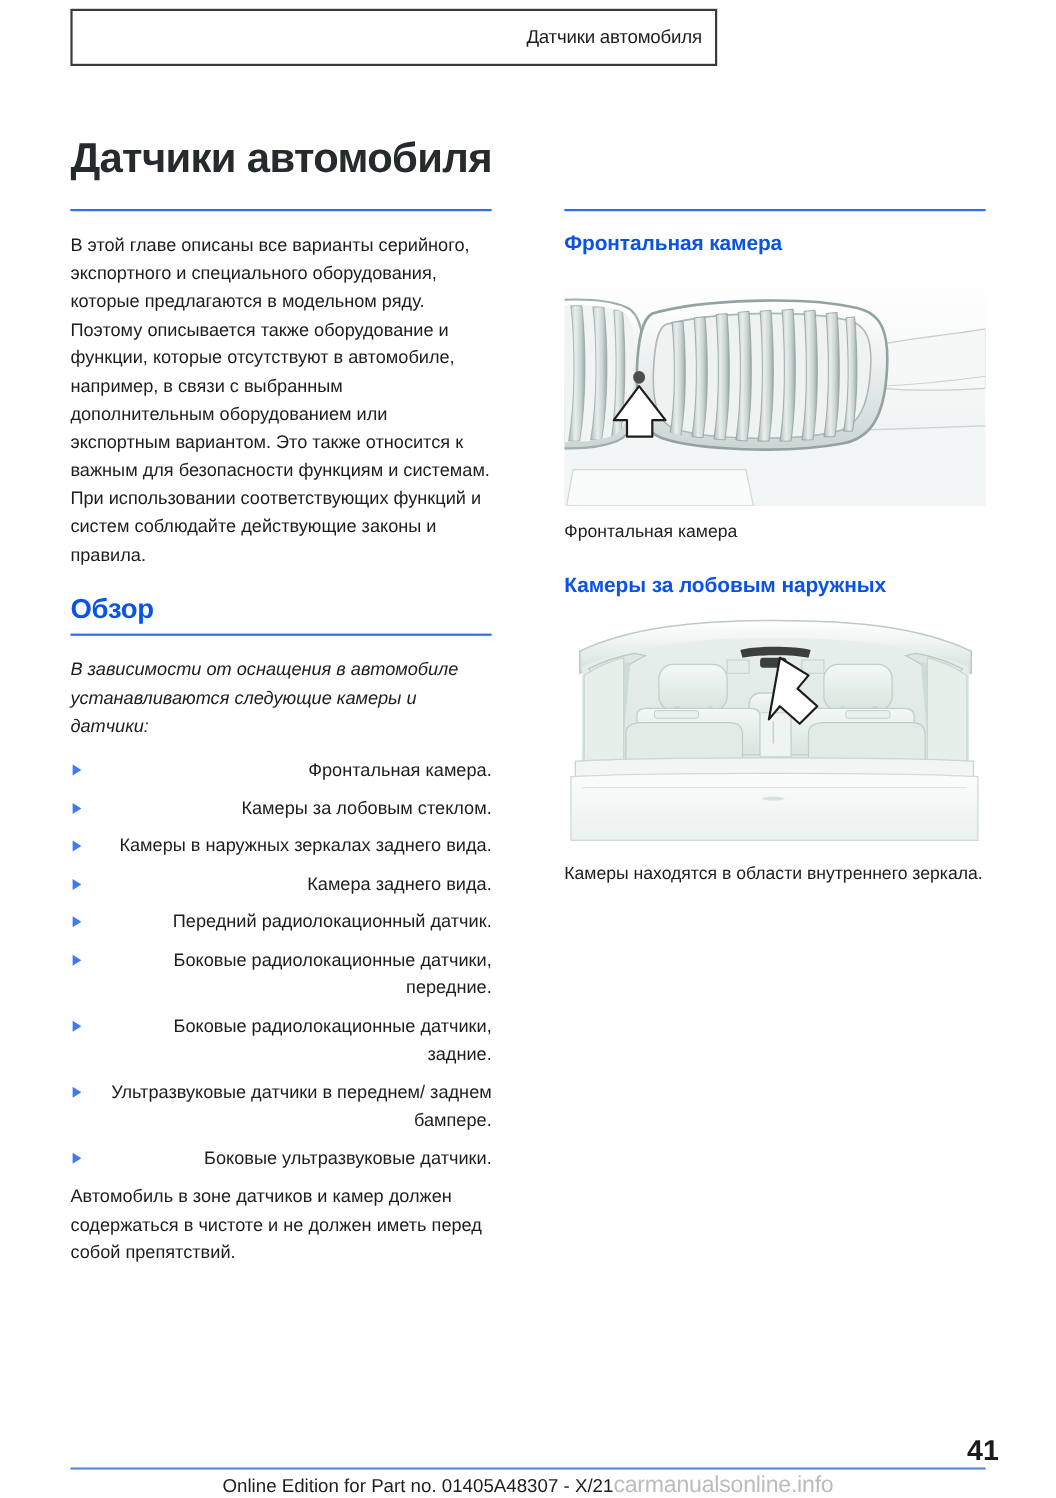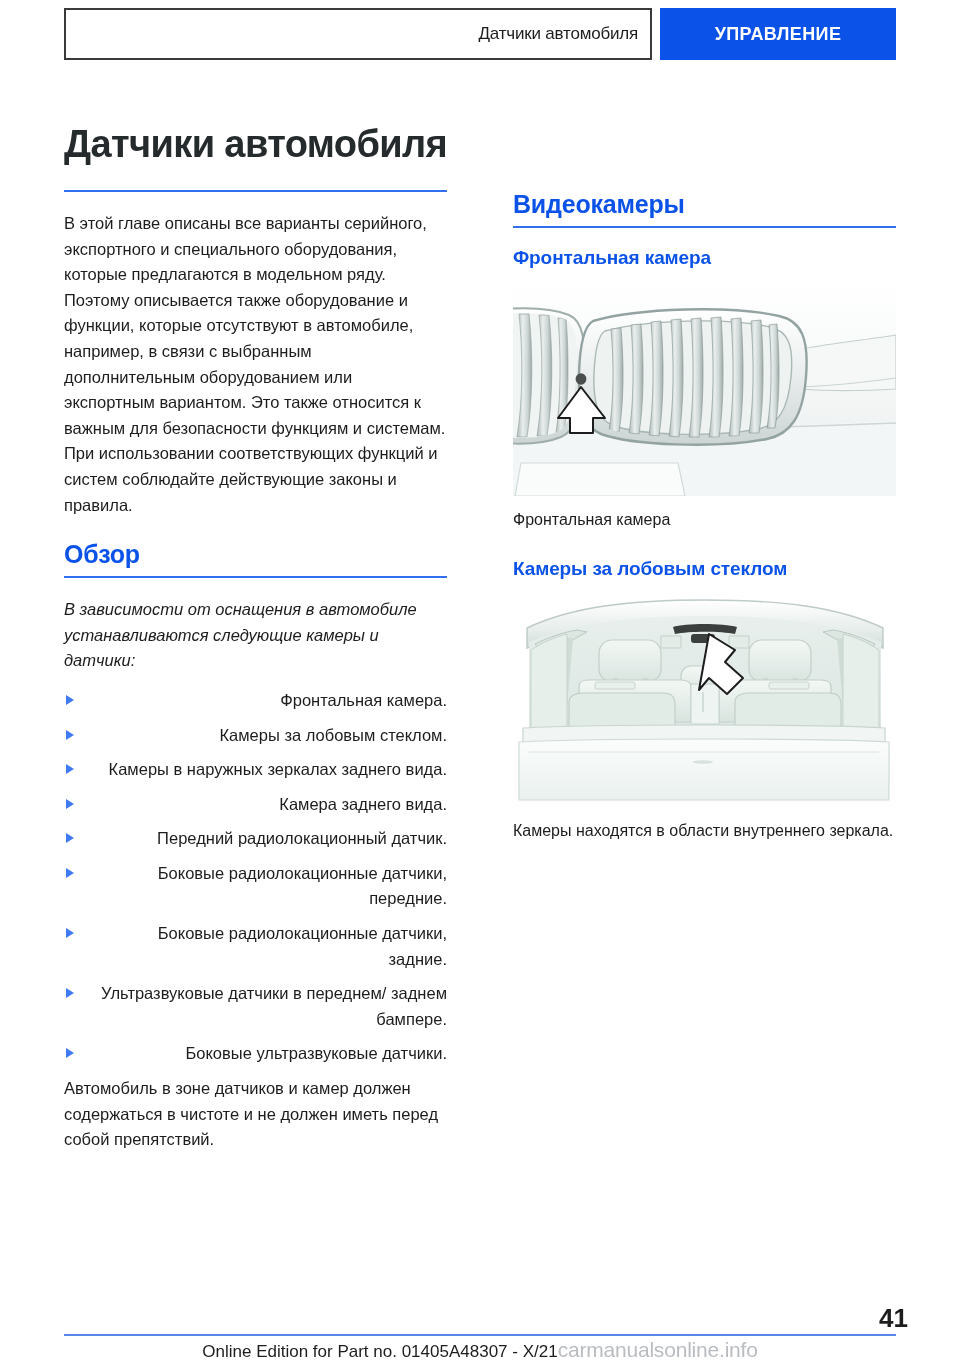--- a/index.html
+++ b/index.html
@@ -168,23 +168,20 @@
     font-size: 21px;
     letter-spacing: -0.2px;
   }
 </style>
 </head>
 <body>
 
 <div class="header">
   <div class="header-left">
     <span class="header-left-text">Датчики автомобиля</span>
-  </div>
-  <div class="header-right">
-    <span class="header-right-text">УПРАВЛЕНИЕ</span>
   </div>
 </div>
 
 <h1 class="chapter-title">Датчики автомобиля</h1>
 
 <div class="columns">
 
   <div class="col">
 
     <div class="rule"></div>
@@ -204,21 +201,20 @@
       <li><span class="tri"></span><span>Боковые радиолокационные датчики, задние.</span></li>
       <li><span class="tri"></span><span>Ультразвуковые датчики в переднем/ заднем бампере.</span></li>
       <li><span class="tri"></span><span>Боковые ультразвуковые датчики.</span></li>
     </ul>
 
     <p class="body">Автомобиль в зоне датчиков и камер должен содержаться в чистоте и не должен иметь перед собой препятствий.</p>
   </div>
 
   <div class="col">
 
-    <h2 class="section">Видеокамеры</h2>
     <div class="rule"></div>
 
     <h3 class="sub">Фронтальная камера</h3>
 
     <div class="figure">
       <div class="figure-box">
         <svg width="383" height="215" viewBox="0 0 383 215" xmlns="http://www.w3.org/2000/svg" aria-hidden="true">
           <defs>
             <linearGradient id="bodyG" x1="0" y1="0" x2="0" y2="1">
               <stop offset="0%" stop-color="#ffffff"></stop>
@@ -287,21 +283,21 @@
           </g>
 
           <ellipse cx="68" cy="98" rx="5.4" ry="5.8" fill="#4a4f4d"></ellipse>
 
           <path d="M68,106 L92,137 L80,137 L80,152 L57,152 L57,137 L45,137 Z" fill="#ffffff" stroke="#1d1d1d" stroke-width="2" stroke-linejoin="round"></path>
         </svg>
       </div>
       <div class="caption">Фронтальная камера</div>
     </div>
 
-    <h3 class="sub">Камеры за лобовым стеклом</h3>
+    <h3 class="sub">Камеры за лобовым наружных</h3>
 
     <div class="figure">
       <div class="figure-box">
         <svg width="383" height="215" viewBox="0 0 383 215" xmlns="http://www.w3.org/2000/svg" aria-hidden="true">
           <defs>
             <linearGradient id="roofG" x1="0" y1="0" x2="0" y2="1">
               <stop offset="0%" stop-color="#ffffff"></stop>
               <stop offset="60%" stop-color="#e7eeeb"></stop>
               <stop offset="100%" stop-color="#d3ded9"></stop>
             </linearGradient>

